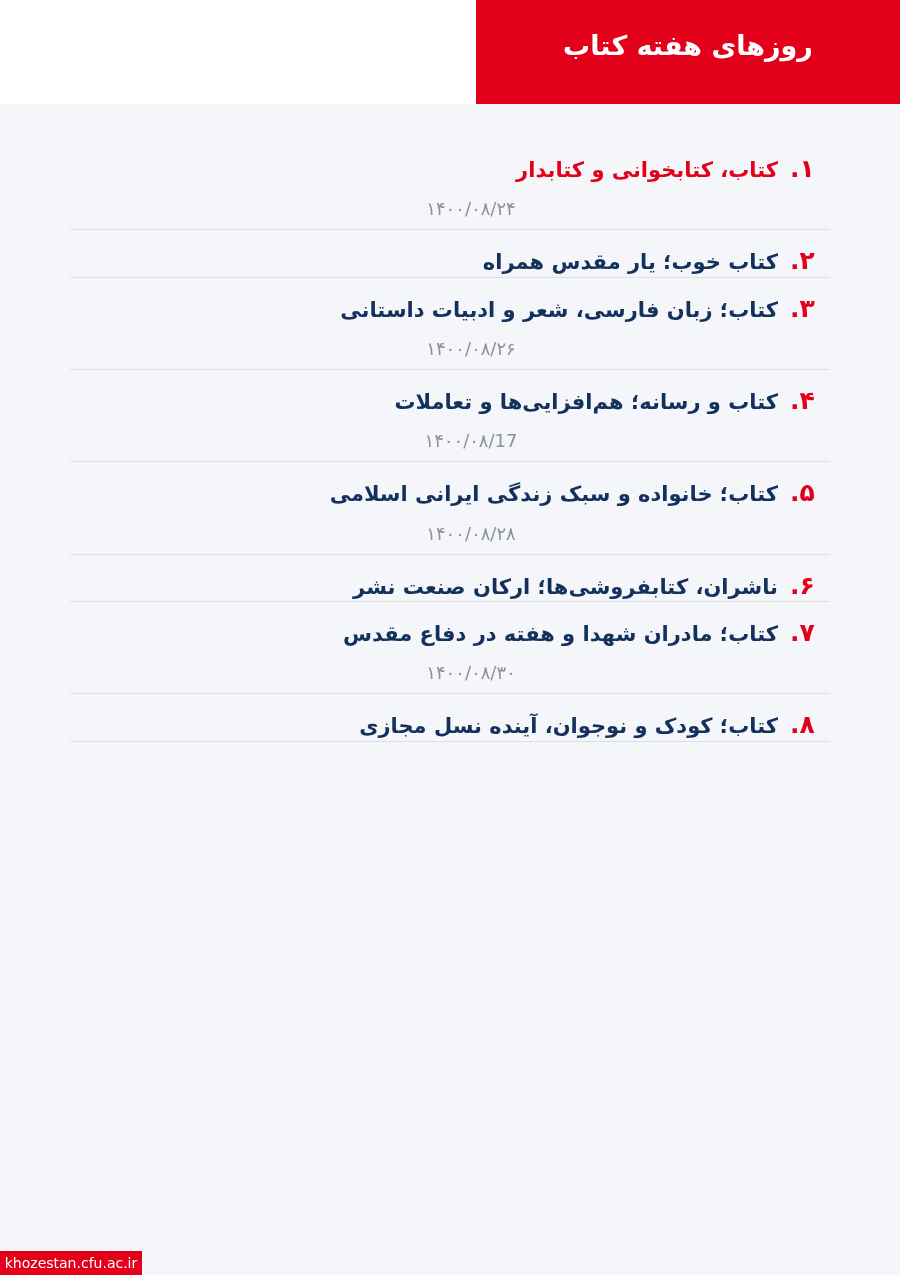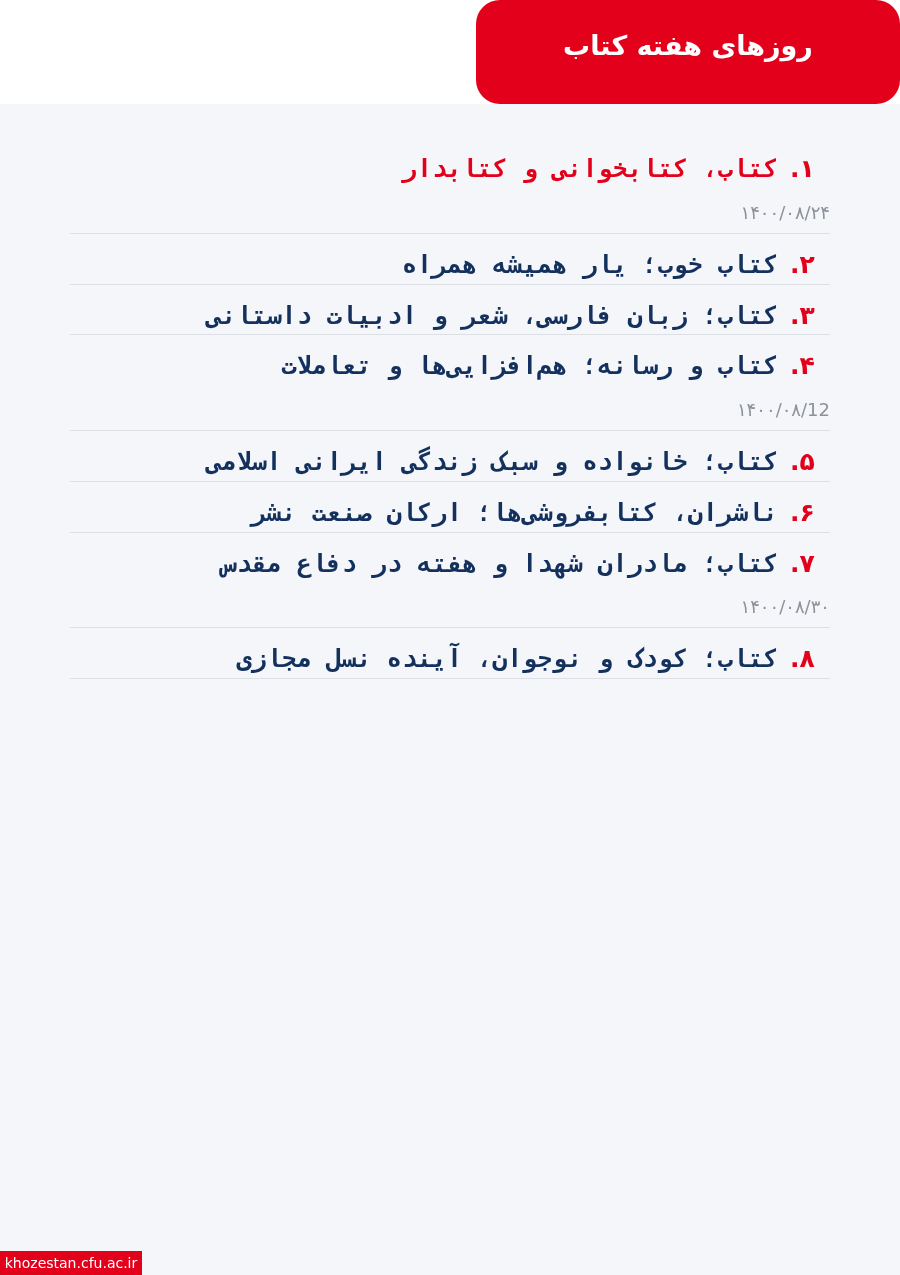--- a/index.html
+++ b/index.html
@@ -30,21 +30,20 @@
   }
   .header-banner {
     width: 424px;
     height: 104px;
     background: #e3001b;
     display: flex;
     align-items: center;
     justify-content: center;
     box-sizing: border-box;
     padding-bottom: 12px;
-    border-radius: 24px;
   }
   .header-title {
     color: #ffffff;
     font-size: 27px;
     font-weight: bold;
     letter-spacing: 0px;
     line-height: 1.2;
   }
   
   .content {
@@ -75,34 +74,33 @@
     color: #e3001b;
     font-size: 25px;
     font-weight: 600;
     min-width: 40px;
     text-align: left;
     direction: rtl;
     white-space: nowrap;
   }
   .item-title {
     color: #14315e;
-    font-size: 25px;
+    font-size: 21px;
     font-weight: 600;
     line-height: 1.35;
     flex: 1;
     text-align: right;
-    font-family: Liberation Mono, monospace;
   }
   .item-title.accent {
     color: #e3001b;
   }
   .item-date {
     color: #8d9199;
     font-size: 18px;
-    text-align: right;
+    text-align: center;
     direction: ltr;
     margin-top: 14px;
     padding-bottom: 10px;
     padding-left: 2px;
     letter-spacing: 0.5px;
     margin-left: 40px;
   }
   .divider {
     height: 1px;
     background: #dcdfe4;
@@ -147,47 +145,49 @@
           <span class="item-num">۱.</span>
           <span class="item-title accent">کتاب، کتابخوانی و کتابدار</span>
         </div>
         <div class="item-date">۱۴۰۰/۰۸/۲۴</div>
         <div class="divider"></div>
       </div>
 
       <div class="item">
         <div class="item-line">
           <span class="item-num">۲.</span>
-          <span class="item-title">کتاب خوب؛ یار همیشه همراه</span>
+          <span class="item-title">کتاب خوب؛ یار مقدس همراه</span>
         </div>
         <div class="divider"></div>
       </div>
 
       <div class="item">
         <div class="item-line">
           <span class="item-num">۳.</span>
           <span class="item-title">کتاب؛ زبان فارسی، شعر و ادبیات داستانی</span>
         </div>
+        <div class="item-date">۱۴۰۰/۰۸/۲۶</div>
         <div class="divider"></div>
       </div>
 
       <div class="item">
         <div class="item-line">
           <span class="item-num">۴.</span>
           <span class="item-title">کتاب و رسانه؛ هم‌افزایی‌ها و تعاملات</span>
         </div>
-        <div class="item-date">۱۴۰۰/۰۸/12</div>
+        <div class="item-date">۱۴۰۰/۰۸/17</div>
         <div class="divider"></div>
       </div>
 
       <div class="item">
         <div class="item-line">
           <span class="item-num">۵.</span>
           <span class="item-title">کتاب؛ خانواده و سبک زندگی ایرانی اسلامی</span>
         </div>
+        <div class="item-date">۱۴۰۰/۰۸/۲۸</div>
         <div class="divider"></div>
       </div>
 
       <div class="item">
         <div class="item-line">
           <span class="item-num">۶.</span>
           <span class="item-title">ناشران، کتابفروشی‌ها؛ ارکان صنعت نشر</span>
         </div>
         <div class="divider"></div>
       </div>

